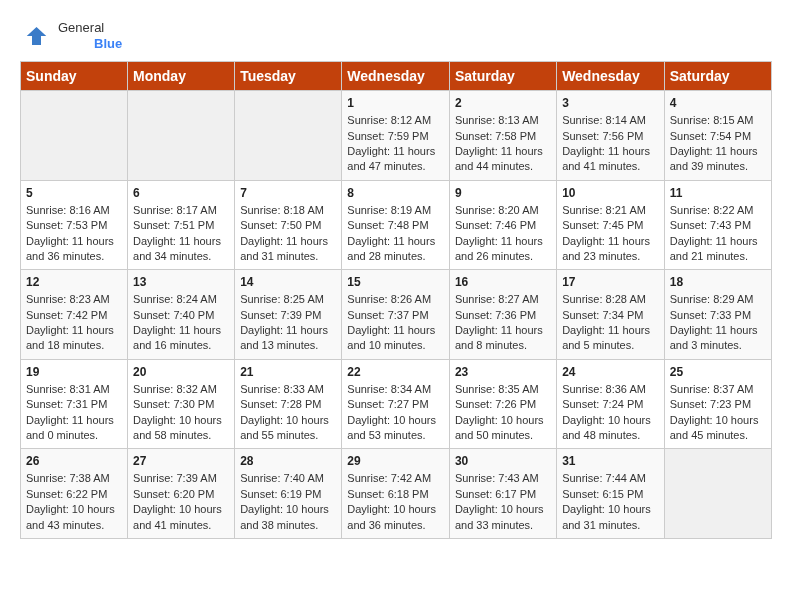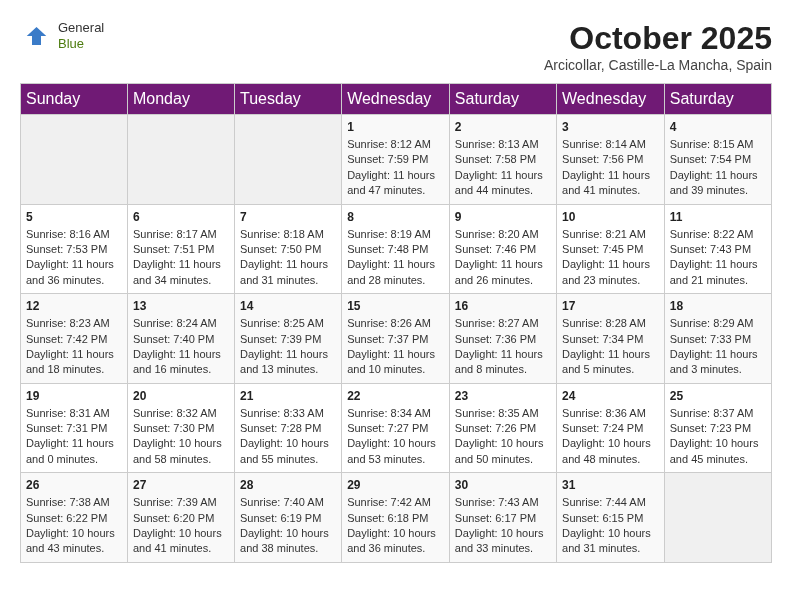--- a/index.html
+++ b/index.html
@@ -20,21 +20,21 @@
       display: flex;
       align-items: center;
       gap: 8px;
     }
     .logo-text {
       font-size: 13px;
       color: #333;
       line-height: 1.2;
     }
     .logo-general { font-weight: normal; }
-    .logo-blue { color: #4d7c0f; font-weight: normal; }
+    .logo-blue { color: #3b82f6; font-weight: bold; margin-left: 36px; }
     .logo-icon {
       width: 30px;
       height: 30px;
     }
     .title-area {
       text-align: right;
     }
     .month-title {
       font-size: 32px;
       font-weight: bold;
@@ -43,26 +43,26 @@
     .subtitle {
       font-size: 14px;
       color: #444;
     }
     table {
       width: 100%;
       border-collapse: collapse;
       font-size: 11px;
     }
     thead tr th {
-      background: #701a75;
+      background: #c2410c;
       color: #fff;
       text-align: left;
       padding: 6px 5px;
-      font-size: 16px;
-      font-weight: normal;
+      font-size: 14px;
+      font-weight: bold;
       border: 1px solid #ccc;
     }
     tbody tr td {
       border: 1px solid #ccc;
       vertical-align: top;
       padding: 5px;
       width: 108px;
       min-height: 80px;
       background: #fff;
     }
@@ -90,24 +90,20 @@
 <div class="header-area">
   <div class="logo">
     <svg class="logo-icon" viewBox="0 0 40 40">
       <polygon points="22,8 35,20 28,20 28,32 16,32 16,20 9,20" fill="#3a7bc8"></polygon>
     </svg>
     <div class="logo-text">
       <div class="logo-general">General</div>
       <div class="logo-blue">Blue</div>
     </div>
   </div>
-  <div class="title-area">
-    <div class="month-title">October 2025</div>
-    <div class="subtitle">Arcicollar, Castille-La Mancha, Spain</div>
-  </div>
 </div>
 
 <table>
   <thead>
     <tr>
     <th>Sunday</th>
         <th>Monday</th>
         <th>Tuesday</th>
         <th>Wednesday</th>
         <th>Saturday</th>

